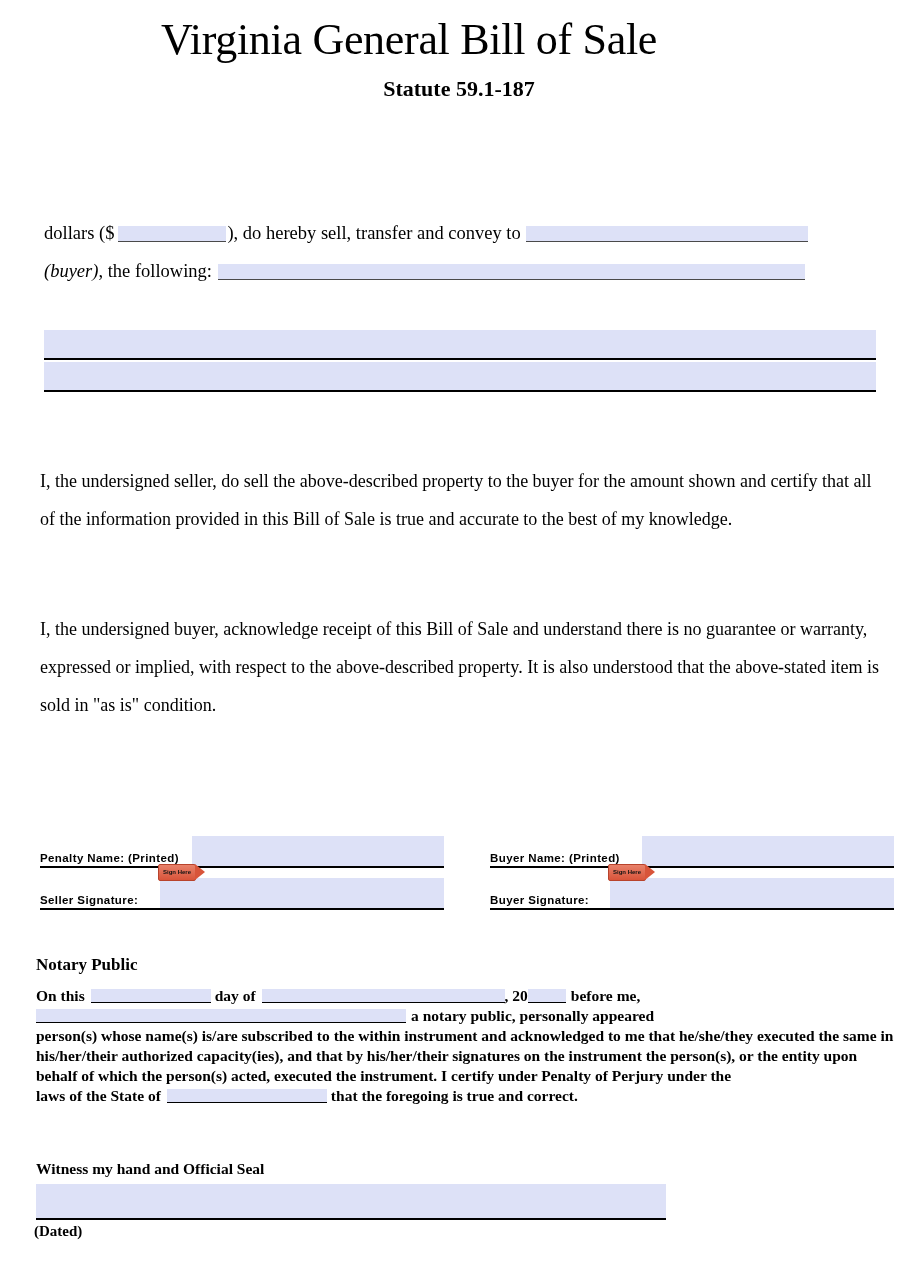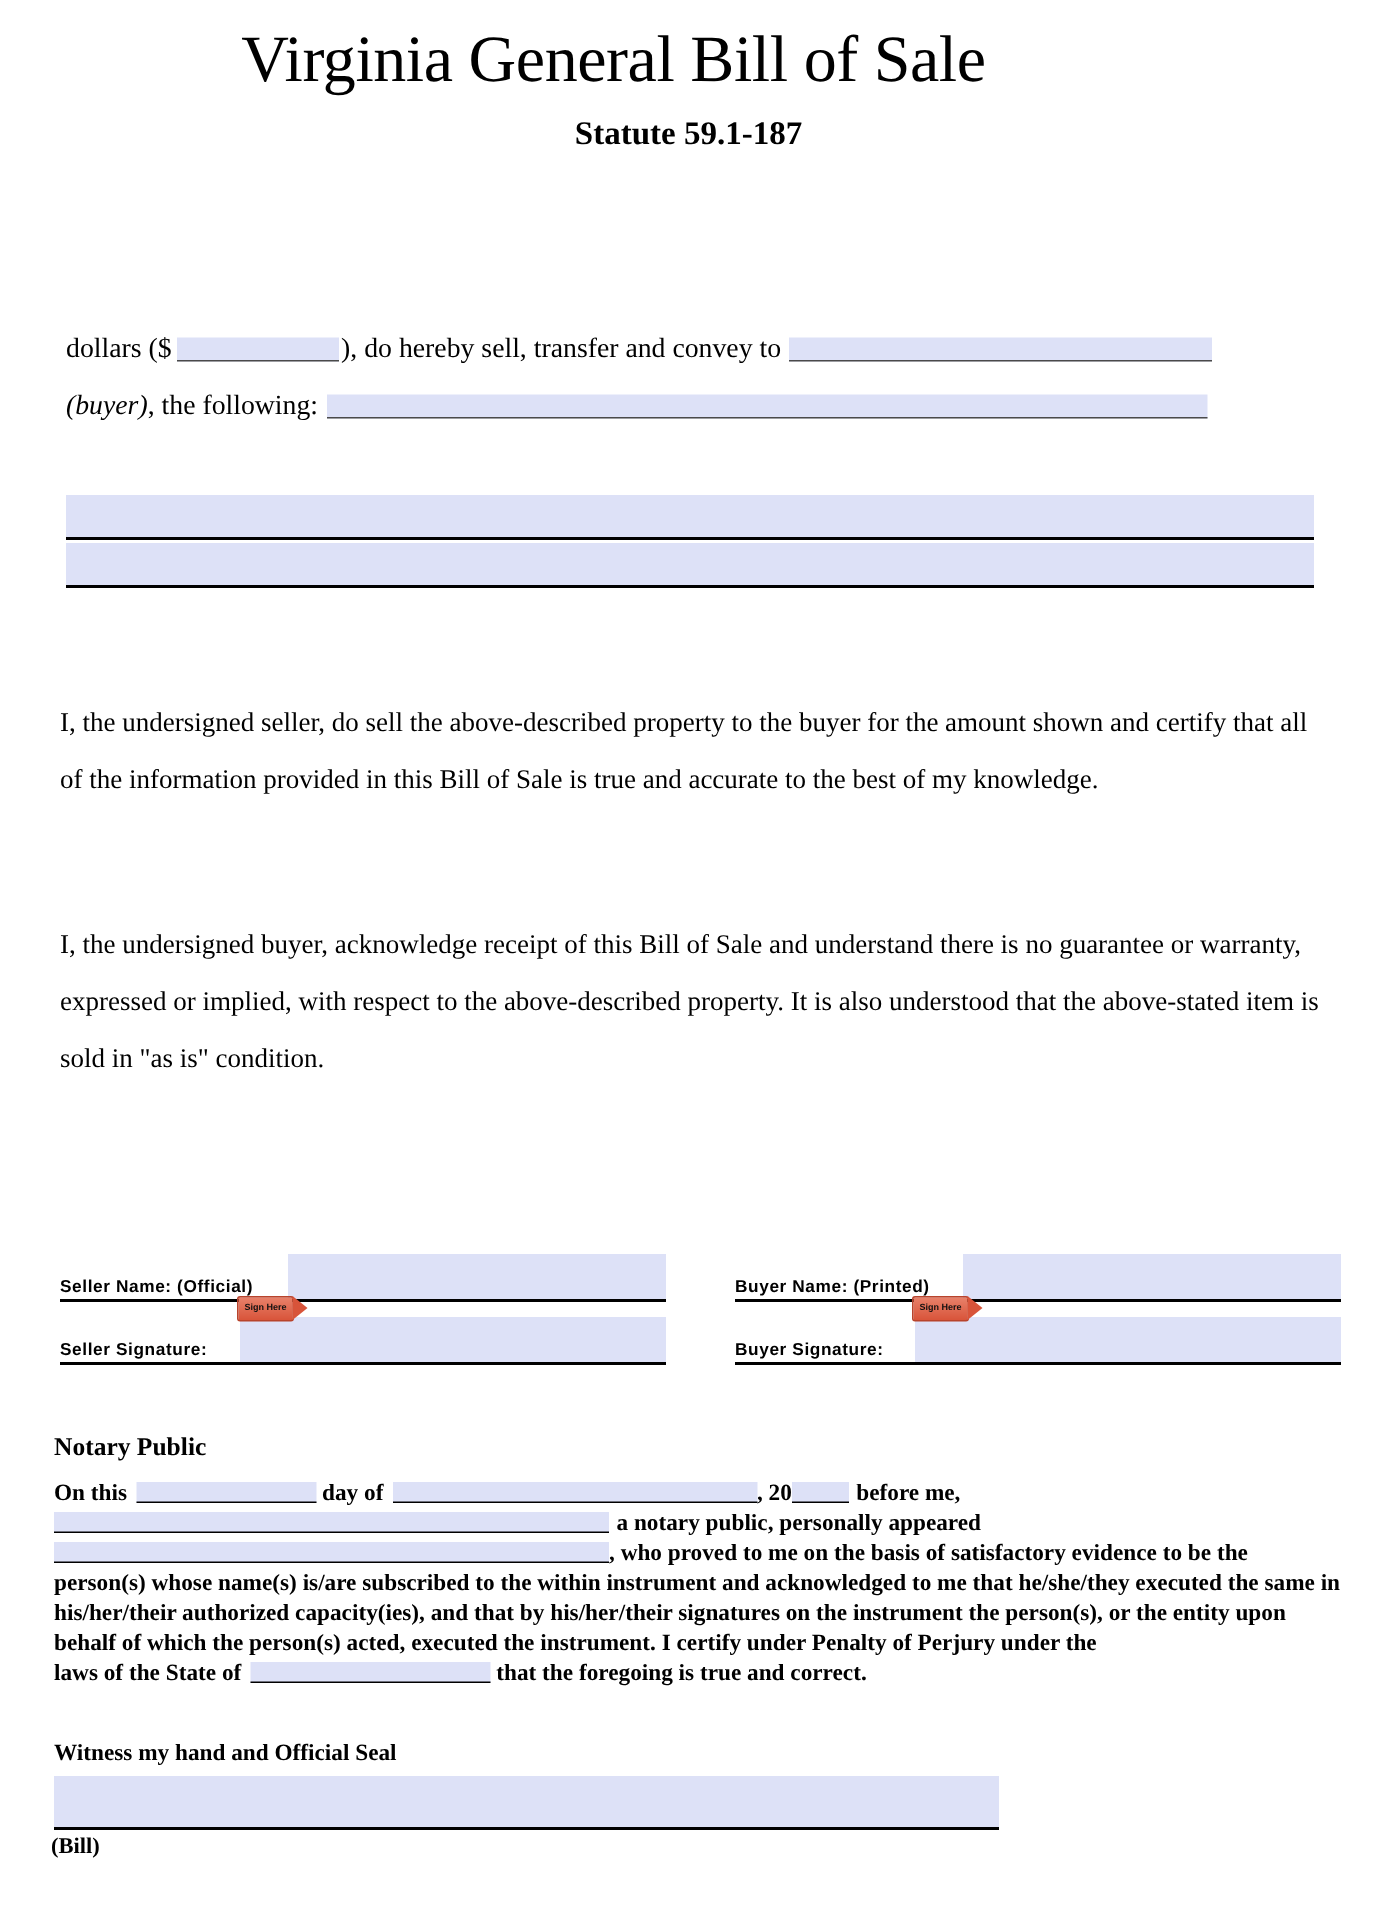--- a/index.html
+++ b/index.html
@@ -246,21 +246,21 @@
   <div class="descline" id="desc-row-1"></div>
   <div class="descline" id="desc-row-2"></div>
 
   <div class="para" id="para-seller">I, the undersigned seller, do sell the above-described property to the buyer for the amount shown and certify that all of the information provided in this Bill of Sale is true and accurate to the best of my knowledge.</div>
   <div class="para" id="para-buyer">I, the undersigned buyer, acknowledge receipt of this Bill of Sale and understand there is no guarantee or warranty, expressed or implied, with respect to the above-described property. It is also understood that the above-stated item is sold in "as is" condition.</div>
 
 
   <div class="sigblock" id="sig-seller">
     <div class="sigrow name">
       <span class="sigfill"></span>
-      <span class="siglabel">Seller Name: (Official)</span>
+      <span class="siglabel">Penalty Name: (Printed)</span>
     </div>
     <div class="sigrow sign">
       <span class="sigfill"></span>
       <span class="signtag">Sign Here</span>
       <span class="siglabel">Seller Signature:</span>
     </div>
   </div>
 
   <div class="sigblock" id="sig-buyer">
     <div class="sigrow name">
@@ -274,24 +274,23 @@
     </div>
   </div>
 
   <div class="notary-heading">Notary Public</div>
 
   <div class="notary">
     <div class="nrow"><span>On this</span><span class="fld-n" style="width:120px;margin-left:6px;margin-right:4px;"></span><span>day of</span><span class="fld-n" style="width:243px;margin-left:6px;"></span><span>, 20</span><span class="fld-n" style="width:38px;"></span><span style="margin-left:5px;">before me,</span></div>
 
     <div class="nrow"><span class="fld-n" style="width:370px;"></span><span style="margin-left:5px;">a notary public, personally appeared</span></div>
 
-    <div class="nrow"><span class="fld-n" style="width:370px;"></span><span>, who proved to me on the basis of satisfactory evidence to be the</span></div>
 
     <div class="nflow">person(s) whose name(s) is/are subscribed to the within instrument and acknowledged to me that he/she/they executed the same in his/her/their authorized capacity(ies), and that by his/her/their signatures on the instrument the person(s), or the entity upon behalf of which the person(s) acted, executed the instrument. I certify under Penalty of Perjury under the</div>
 
     <div class="nrow"><span>laws of the State of</span><span class="fld-n" style="width:160px;margin-left:6px;margin-right:4px;"></span><span>that the foregoing is true and correct.</span></div>
   </div>
 
   <div class="witness">Witness my hand and Official Seal</div>
   <div class="seal-field"></div>
-  <div class="seal-label">(Bill)</div>
+  <div class="seal-label">(Dated)</div>
 
 </div>
 
 </body></html>

